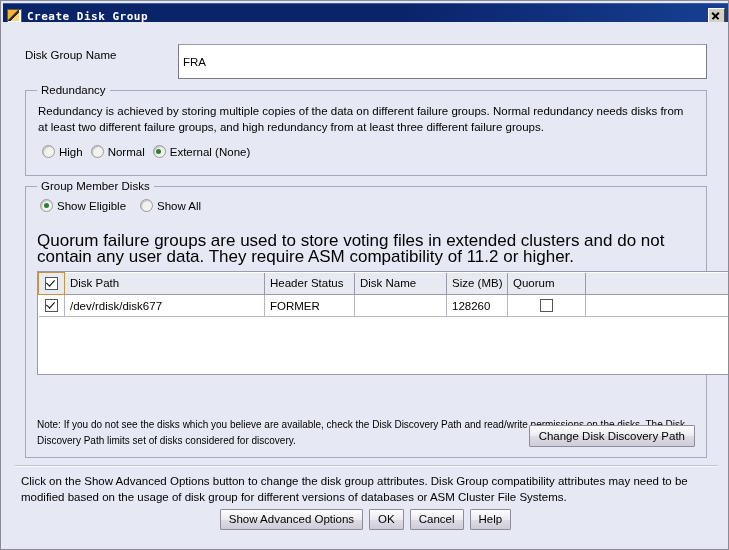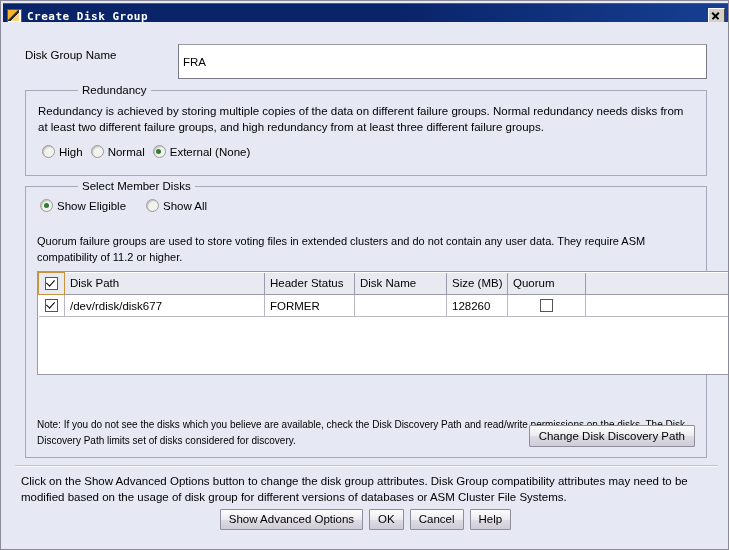--- a/index.html
+++ b/index.html
@@ -131,21 +131,20 @@
     background: transparent;
   }
   .groupbox > .gb-title {
     position: absolute;
     top: -7px; left: 11px;
     background: #e6e9f4;
     padding: 0 4px;
     font-size: 11.5px;
     color: #000;
     white-space: nowrap;
-    margin-left: 41px;
   }
 
   #gb-redundancy {
     left: 22px; top: 68px;
     width: 682px; height: 86px;
   }
   #redundancy-desc {
     position: absolute;
     left: 12px; top: 12px;
     width: 658px;
@@ -163,27 +162,27 @@
 
   #gb-member {
     left: 22px; top: 164px;
     width: 682px; height: 272px;
   }
   #member-radios {
     position: absolute;
     left: 14px; top: 12px;
     display: flex;
     align-items: center;
-    gap: 20px;
+    gap: 14px;
   }
   #quorum-desc {
     position: absolute;
     left: 11px; top: 46px;
     width: 650px;
-    font-size: 11px;
+    font-size: 17px;
     line-height: 16px;
     color: #000;
   }
 
   
   .radio {
     display: inline-flex;
     align-items: center;
     cursor: pointer;
     white-space: nowrap;
@@ -377,21 +376,21 @@
           <span class="rlabel">Normal</span>
         </div>
         <div class="radio checked">
           <span class="dot"></span>
           <span class="rlabel">External (None)</span>
         </div>
       </div>
     </div>
 
     <div class="groupbox" id="gb-member">
-      <div class="gb-title">Select Member Disks</div>
+      <div class="gb-title">Group Member Disks</div>
 
       <div id="member-radios">
         <div class="radio checked">
           <span class="dot"></span>
           <span class="rlabel">Show Eligible</span>
         </div>
         <div class="radio">
           <span class="dot"></span>
           <span class="rlabel">Show All</span>
         </div>

